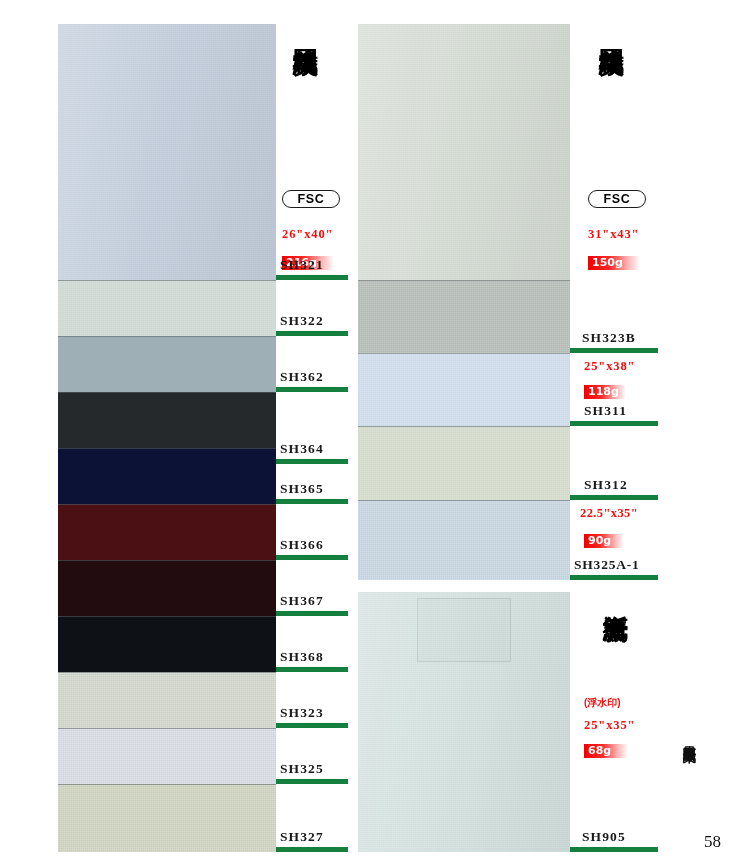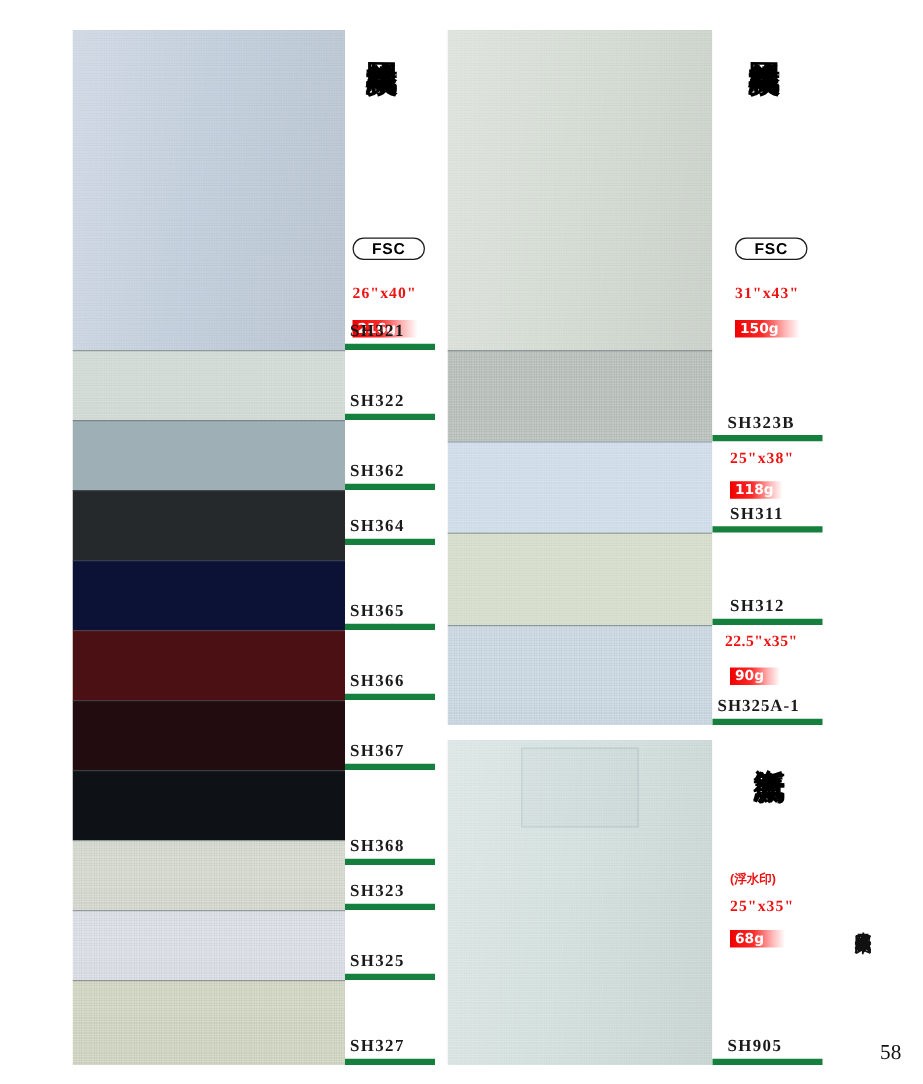--- a/index.html
+++ b/index.html
@@ -240,33 +240,33 @@
 
       <div class="rail-row" style="top:0px;   height:256px;">
           <span class="code">SH321</span>
         </div>
       <div class="rail-row" style="top:256px; height:56px;">
           <span class="code">SH322</span>
         </div>
       <div class="rail-row" style="top:312px; height:56px;">
           <span class="code">SH362</span>
         </div>
-      <div class="rail-row" style="top:356px; height:56px;padding-left:12px;">
+      <div class="rail-row" style="top:384px; height:56px;padding-left:12px;">
           <span class="code">SH364</span>
         </div>
       <div class="rail-row" style="top:424px; height:56px;">
           <span class="code">SH365</span>
         </div>
       <div class="rail-row" style="top:480px; height:56px;">
           <span class="code">SH366</span>
         </div>
       <div class="rail-row" style="top:536px; height:56px;">
           <span class="code">SH367</span>
         </div>
-      <div class="rail-row" style="top:612px; height:56px;padding-left:40px;">
+      <div class="rail-row" style="top:592px; height:56px;padding-left:40px;">
           <span class="code">SH368</span>
         </div>
       <div class="rail-row" style="top:648px; height:56px;">
           <span class="code">SH323</span>
         </div>
       <div class="rail-row" style="top:704px; height:56px;">
           <span class="code">SH325</span>
         </div>
       <div class="rail-row" style="top:760px; height:68px;">
           <span class="code">SH327</span>

